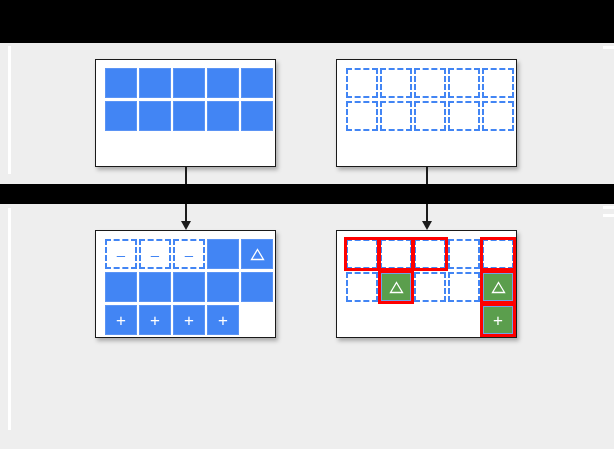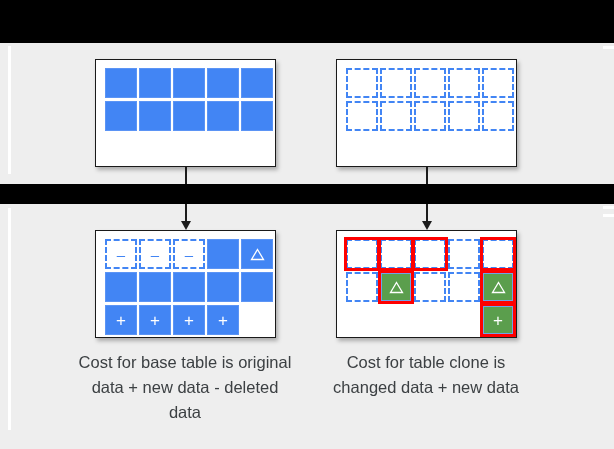--- a/index.html
+++ b/index.html
@@ -345,19 +345,17 @@
   </div>
 
   <div class="arrow-line" id="arr1a" style="left:185px;top:167px;height:17px;"></div>
   <div class="arrow-line" id="arr1b" style="left:185px;top:204px;height:20px;"></div>
   <div class="arrow-head" style="left:181px;top:221px;"></div>
 
   <div class="arrow-line" id="arr2a" style="left:426px;top:167px;height:17px;"></div>
   <div class="arrow-line" id="arr2b" style="left:426px;top:204px;height:20px;"></div>
   <div class="arrow-head" style="left:422px;top:221px;"></div>
 
-  <div class="caption" id="caption-base">Cost for base table is original data + new data - deleted data</div>
-  <div class="caption" id="caption-clone">Cost for table clone is changed data + new data</div>
 
   <div class="bar" id="bar-top"></div>
   <div class="bar" id="bar-mid"></div>
 
 </div>
 
 </body></html>

